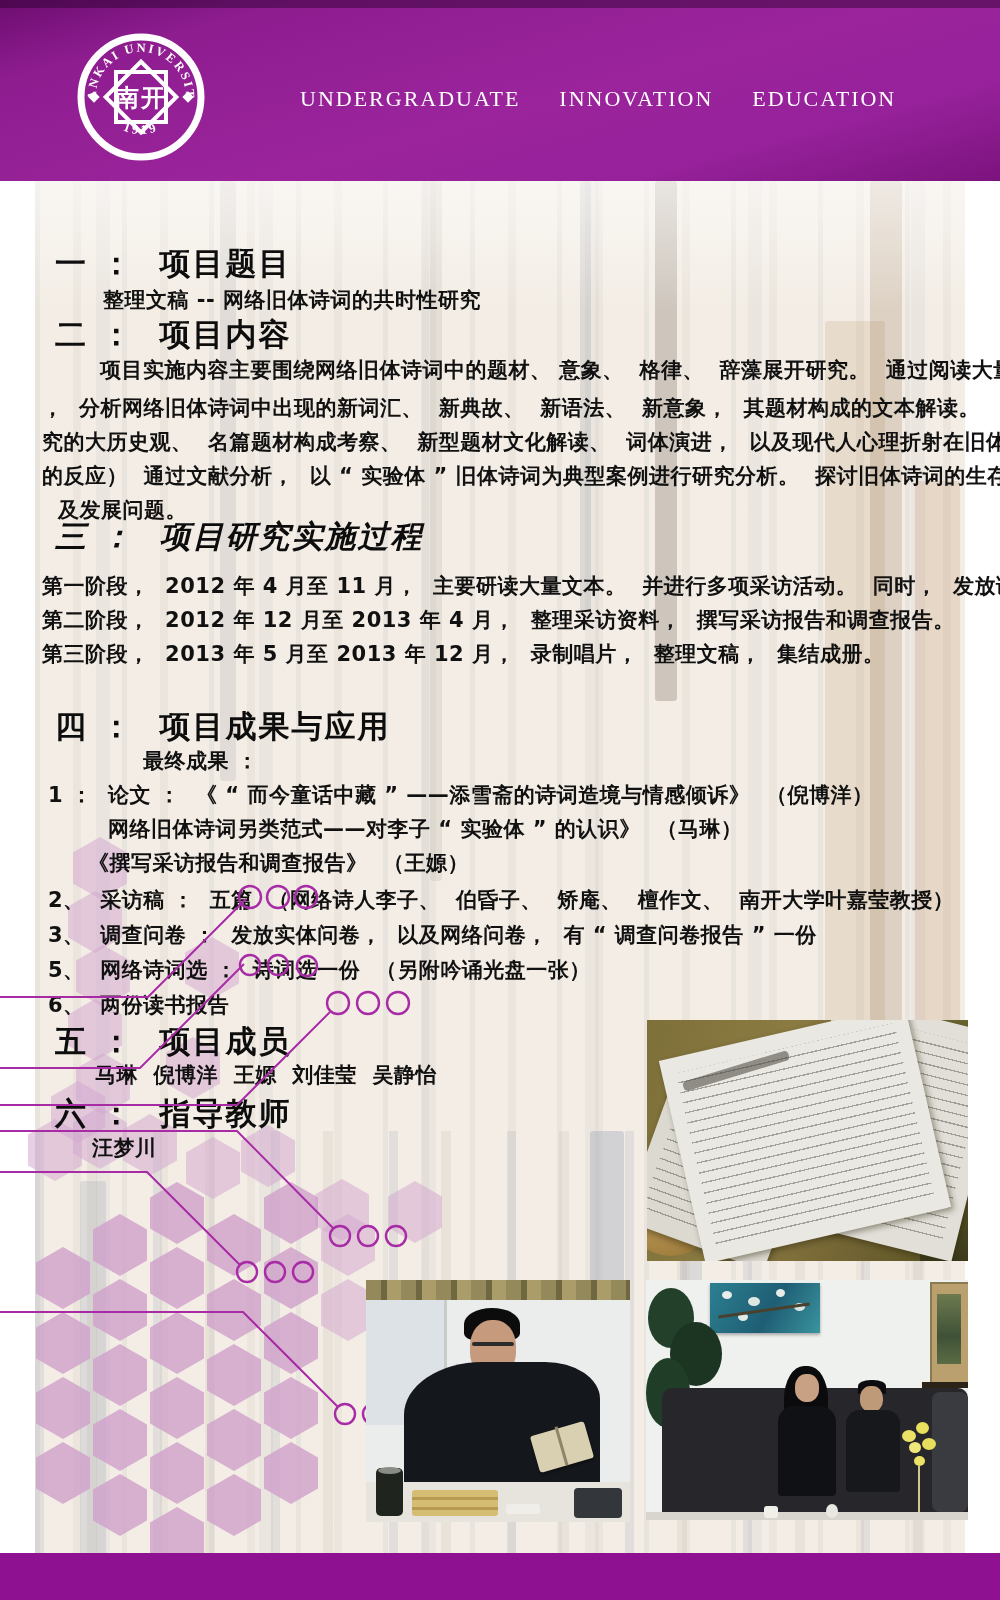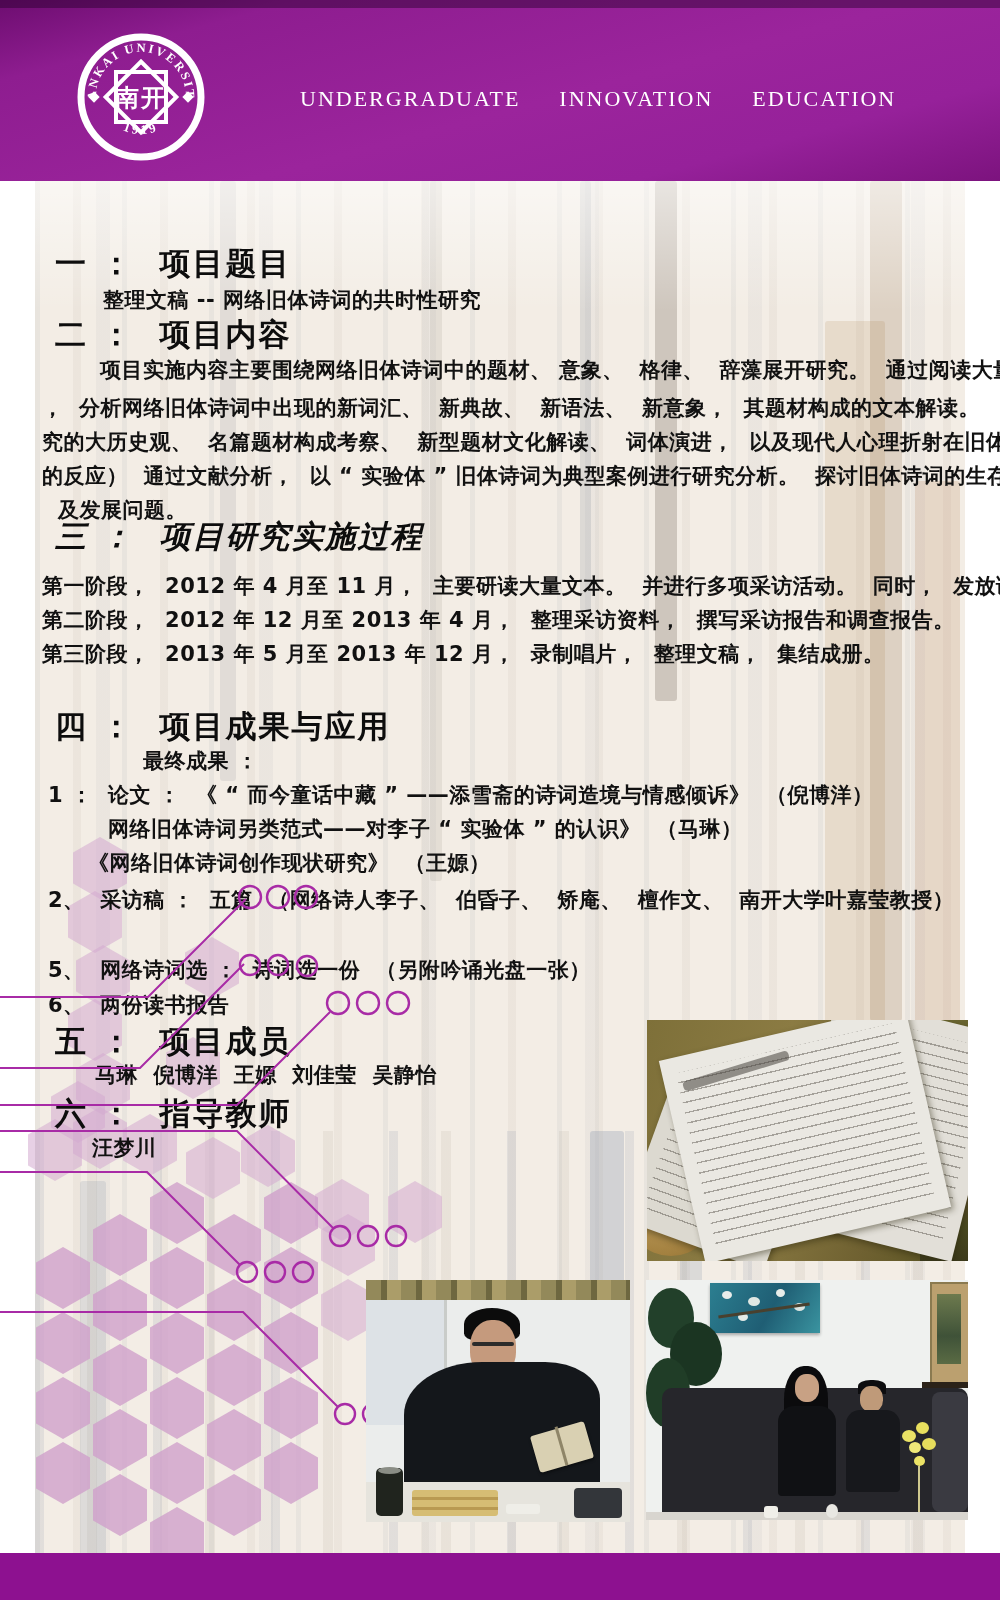--- a/index.html
+++ b/index.html
@@ -155,22 +155,23 @@
 
   <div class="h" style="left:55px;top:516px;font-style:italic;">三 ：  项目研究实施过程</div>
   <div class="t" style="left:42px;top:572px;">第一阶段，  2012 年 4 月至 11 月，  主要研读大量文本。  并进行多项采访活动。  同时，  发放调查问卷 .</div>
   <div class="t" style="left:42px;top:606px;">第二阶段，  2012 年 12 月至 2013 年 4 月，  整理采访资料，  撰写采访报告和调查报告。</div>
   <div class="t" style="left:42px;top:640px;">第三阶段，  2013 年 5 月至 2013 年 12 月，  录制唱片，  整理文稿，  集结成册。</div>
 
   <div class="h" style="left:55px;top:706px;">四 ：  项目成果与应用</div>
   <div class="t" style="left:95px;top:747px;margin-left:48px;">最终成果 ：</div>
   <div class="t" style="left:48px;top:781px;">1 ：  论文 ：  《 “ 而今童话中藏 ” ——添雪斋的诗词造境与情感倾诉》  （倪博洋）</div>
   <div class="t" style="left:108px;top:815px;">网络旧体诗词另类范式——对李子 “ 实验体 ” 的认识》  （马琳）</div>
-  <div class="t" style="left:88px;top:849px;">《网络旧体诗词创作现状研究》  （王嫄）</div>
+  <div class="t" style="left:88px;top:849px;">《撰写采访报告和调查报告》  （王嫄）</div>
   <div class="t" style="left:48px;top:886px;">2、  采访稿 ：  五篇  （网络诗人李子、  伯昏子、  矫庵、  檀作文、  南开大学叶嘉莹教授）</div>
+  <div class="t" style="left:48px;top:921px;">3、  调查问卷 ：  发放实体问卷，  以及网络问卷，  有 “ 调查问卷报告 ” 一份</div>
   <div class="t" style="left:48px;top:956px;">5、  网络诗词选 ：  诗词选一份  （另附吟诵光盘一张）</div>
   <div class="t" style="left:48px;top:991px;">6、  两份读书报告</div>
 
   <div class="h" style="left:55px;top:1021px;">五 ：  项目成员</div>
   <div class="t" style="left:95px;top:1061px;">马琳  倪博洋  王嫄  刘佳莹  吴静怡</div>
 
   <div class="h" style="left:55px;top:1093px;">六 ：  指导教师</div>
   <div class="t" style="left:92px;top:1134px;">汪梦川</div>
 
   <svg class="deco" width="1000" height="1553">

